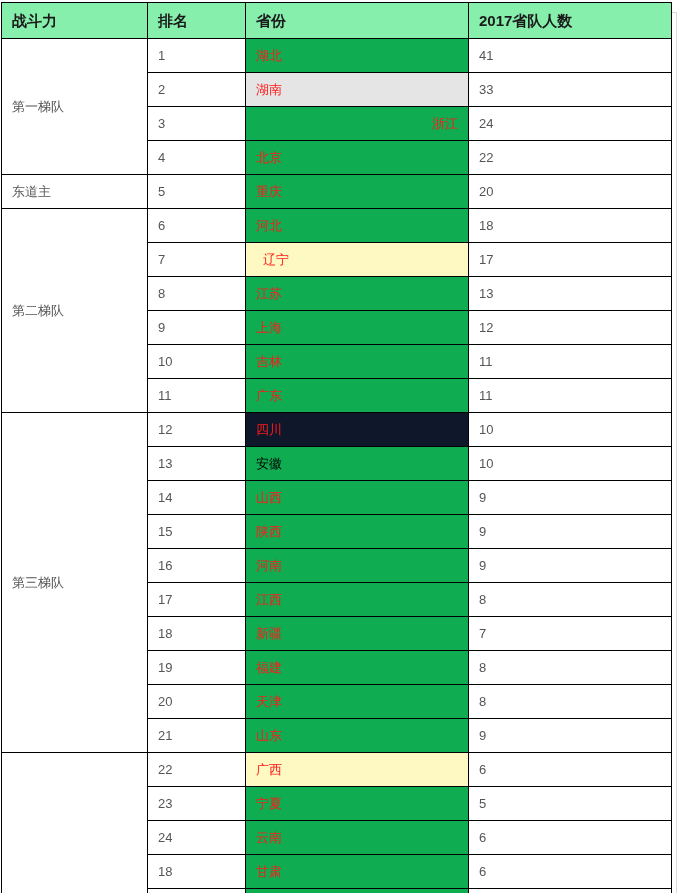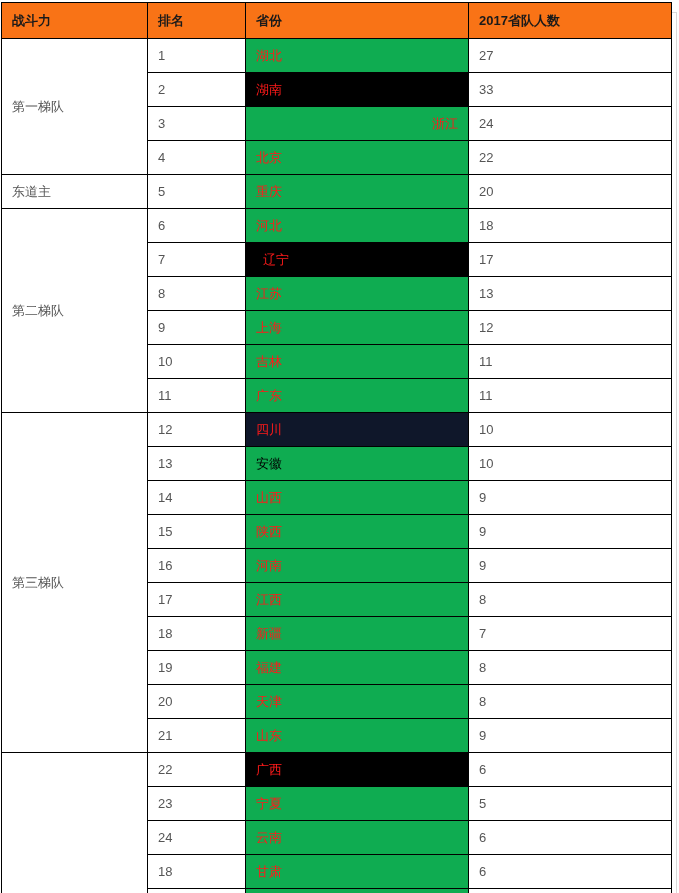--- a/index.html
+++ b/index.html
@@ -54,22 +54,22 @@
     vertical-align: middle;
     line-height: 1.2;
     box-sizing: border-box;
     overflow: hidden;
     white-space: nowrap;
   }
   table.rank-table thead th {
     height: 36px;
     font-weight: bold;
     color: #1a1a1a;
-    font-size: 13px;
-    background: #f97316;
+    font-size: 15px;
+    background: #86efac;
   }
   col.c-tier  { width: 146px; }
   col.c-rank  { width: 98px;  }
   col.c-prov  { width: 223px; }
   col.c-count { width: 203px; }
 
   td.tier-cell {
     text-align: center;
     color: #555555;
     font-size: 13px;
@@ -105,25 +105,25 @@
         <th>排名</th>
         <th>省份</th>
         <th>2017省队人数</th>
       </tr>
     </thead>
     <tbody id="table-body">
         <tr>
           <td class="tier-cell" rowspan="4">第一梯队</td>
           <td class="rank-cell">1</td>
           <td class="prov-cell" style="background: rgb(15, 172, 81); color: rgb(255, 26, 26);">湖北</td>
-          <td class="count-cell">27</td>
+          <td class="count-cell">41</td>
         </tr>
         <tr>
           <td class="rank-cell">2</td>
-          <td class="prov-cell" style="background: #000000; color: rgb(255, 26, 26);">湖南</td>
+          <td class="prov-cell" style="background: #e5e5e5; color: rgb(255, 26, 26);">湖南</td>
           <td class="count-cell">33</td>
         </tr>
         <tr>
           <td class="rank-cell">3</td>
           <td class="prov-cell" style="background: rgb(15, 172, 81); color: rgb(255, 26, 26); text-align: right;">浙江</td>
           <td class="count-cell">24</td>
         </tr>
         <tr>
           <td class="rank-cell">4</td>
           <td class="prov-cell" style="background: rgb(15, 172, 81); color: rgb(255, 26, 26);">北京</td>
@@ -136,21 +136,21 @@
           <td class="count-cell">20</td>
         </tr>
         <tr>
           <td class="tier-cell" rowspan="6">第二梯队</td>
           <td class="rank-cell">6</td>
           <td class="prov-cell" style="background: rgb(15, 172, 81); color: rgb(255, 26, 26);">河北</td>
           <td class="count-cell">18</td>
         </tr>
         <tr>
           <td class="rank-cell">7</td>
-          <td class="prov-cell" style="background: #000000; color: rgb(255, 26, 26); padding-left: 17px;">辽宁</td>
+          <td class="prov-cell" style="background: #fef9c3; color: rgb(255, 26, 26); padding-left: 17px;">辽宁</td>
           <td class="count-cell">17</td>
         </tr>
         <tr>
           <td class="rank-cell">8</td>
           <td class="prov-cell" style="background: rgb(15, 172, 81); color: rgb(255, 26, 26);">江苏</td>
           <td class="count-cell">13</td>
         </tr>
         <tr>
           <td class="rank-cell">9</td>
           <td class="prov-cell" style="background: rgb(15, 172, 81); color: rgb(255, 26, 26);">上海</td>
@@ -213,21 +213,21 @@
           <td class="count-cell">8</td>
         </tr>
         <tr>
           <td class="rank-cell">21</td>
           <td class="prov-cell" style="background: rgb(15, 172, 81); color: rgb(255, 26, 26);">山东</td>
           <td class="count-cell">9</td>
         </tr>
         <tr>
           <td class="tier-cell" rowspan="5"></td>
           <td class="rank-cell">22</td>
-          <td class="prov-cell" style="background: #000000; color: rgb(255, 26, 26);">广西</td>
+          <td class="prov-cell" style="background: #fef9c3; color: rgb(255, 26, 26);">广西</td>
           <td class="count-cell">6</td>
         </tr>
         <tr>
           <td class="rank-cell">23</td>
           <td class="prov-cell" style="background: rgb(15, 172, 81); color: rgb(255, 26, 26);">宁夏</td>
           <td class="count-cell">5</td>
         </tr>
         <tr>
           <td class="rank-cell">24</td>
           <td class="prov-cell" style="background: rgb(15, 172, 81); color: rgb(255, 26, 26);">云南</td>

